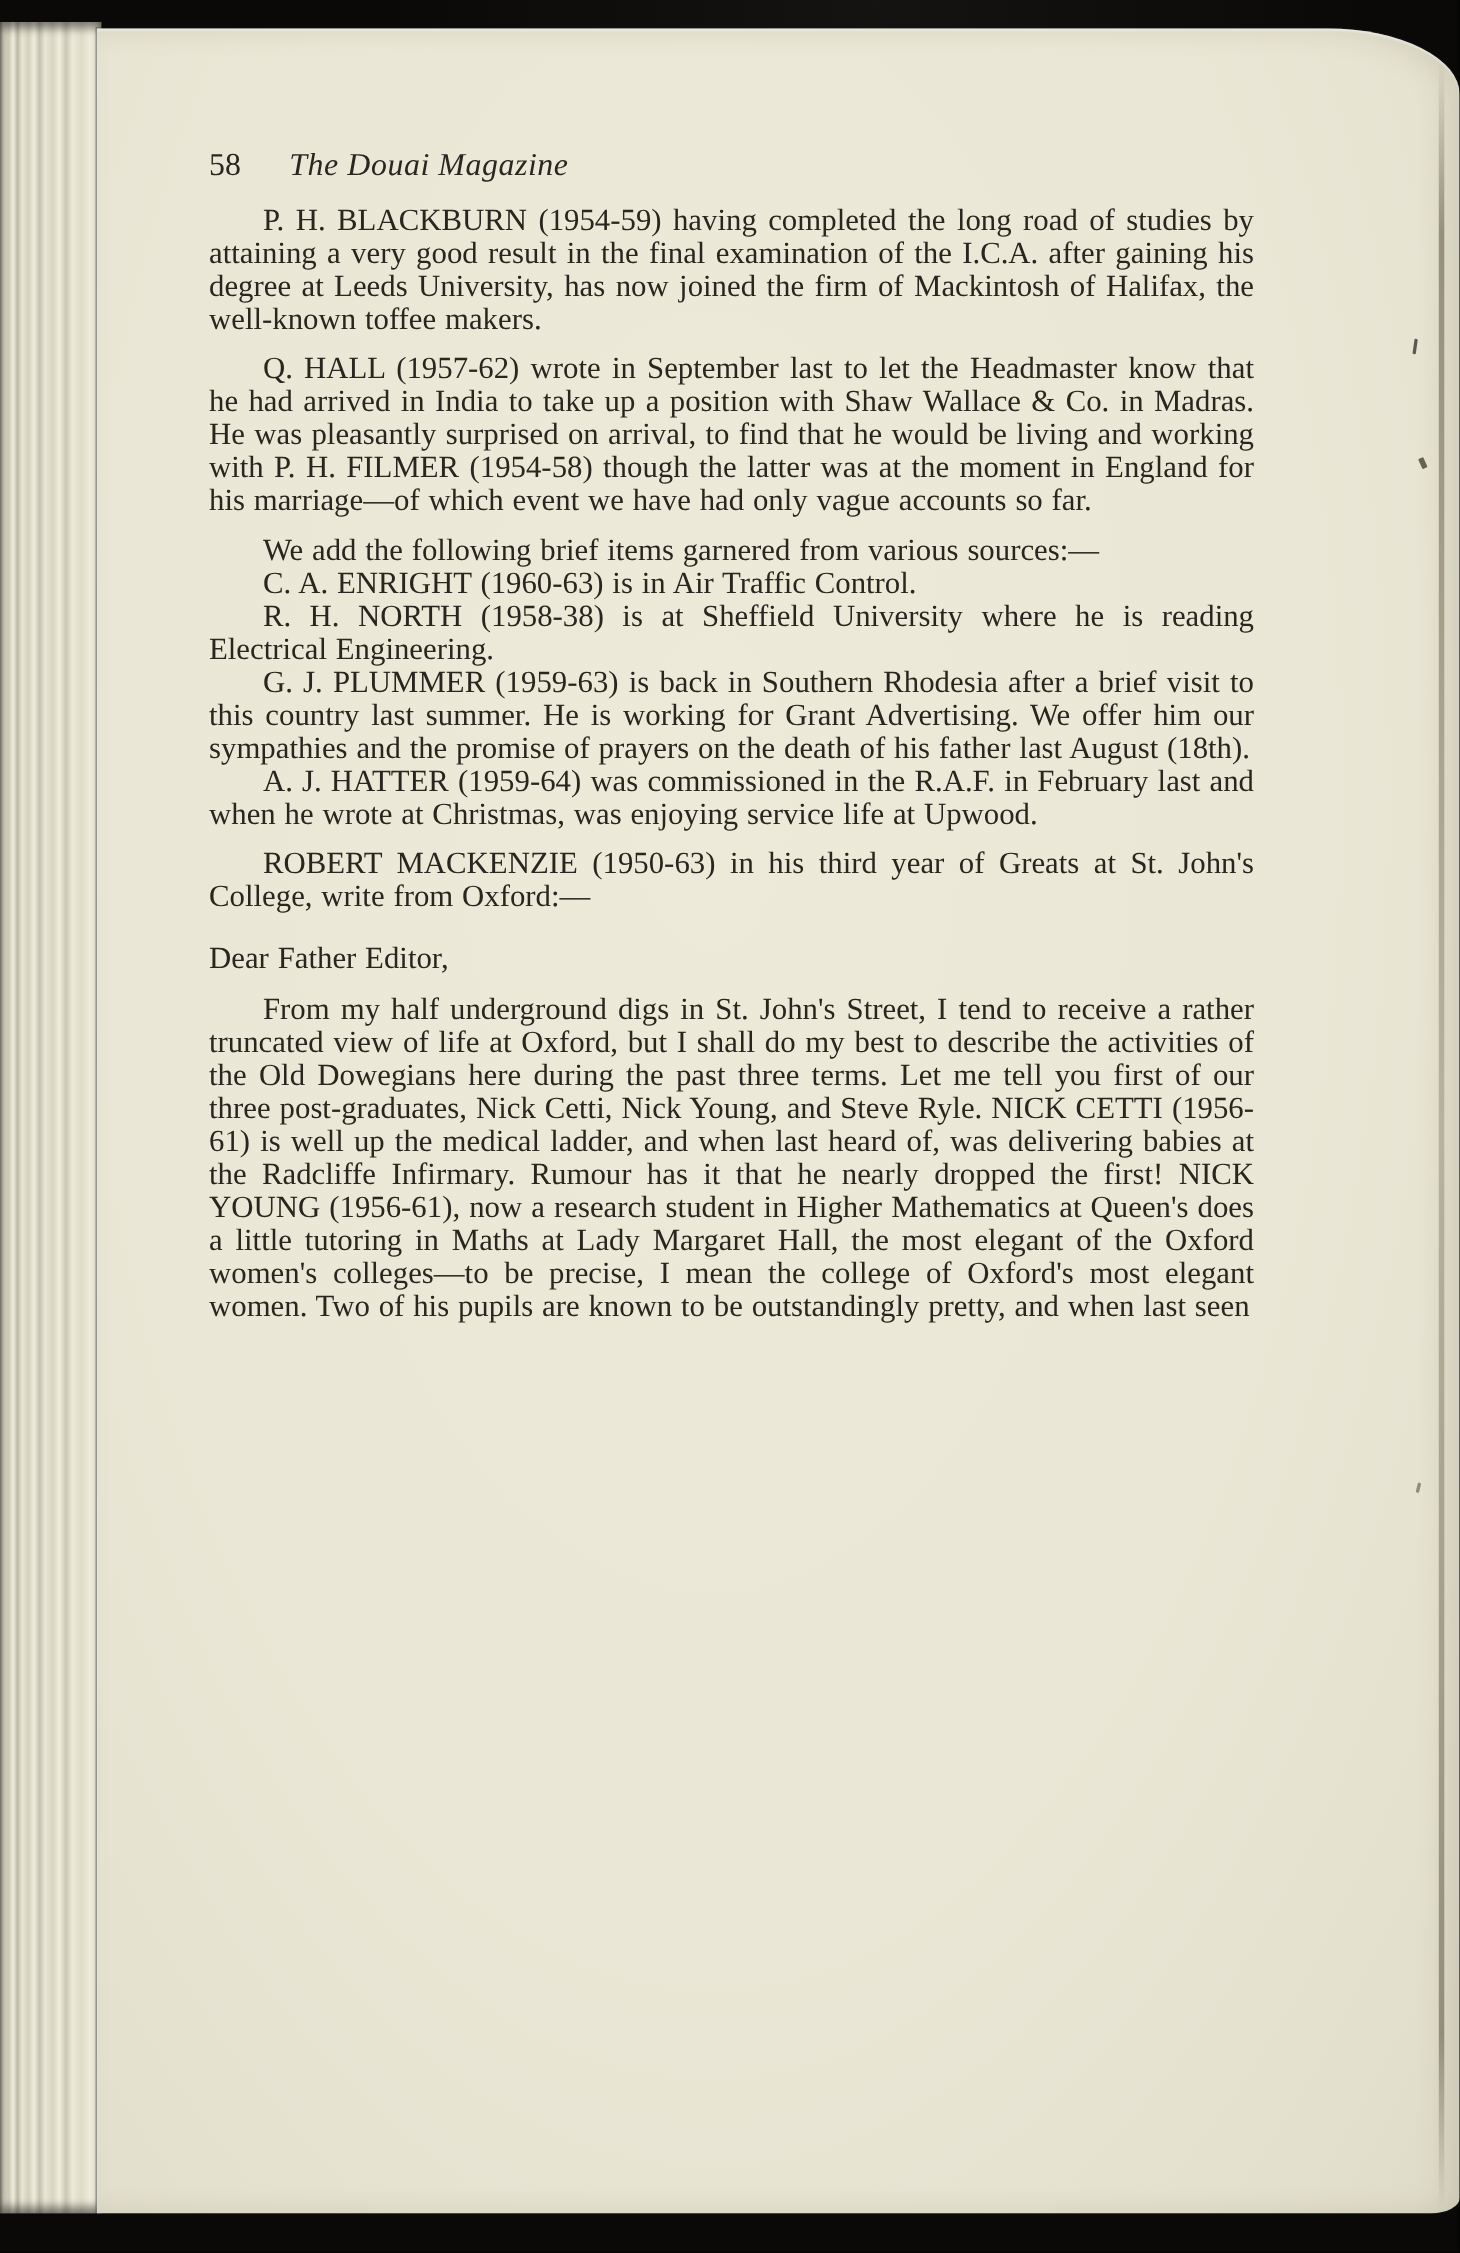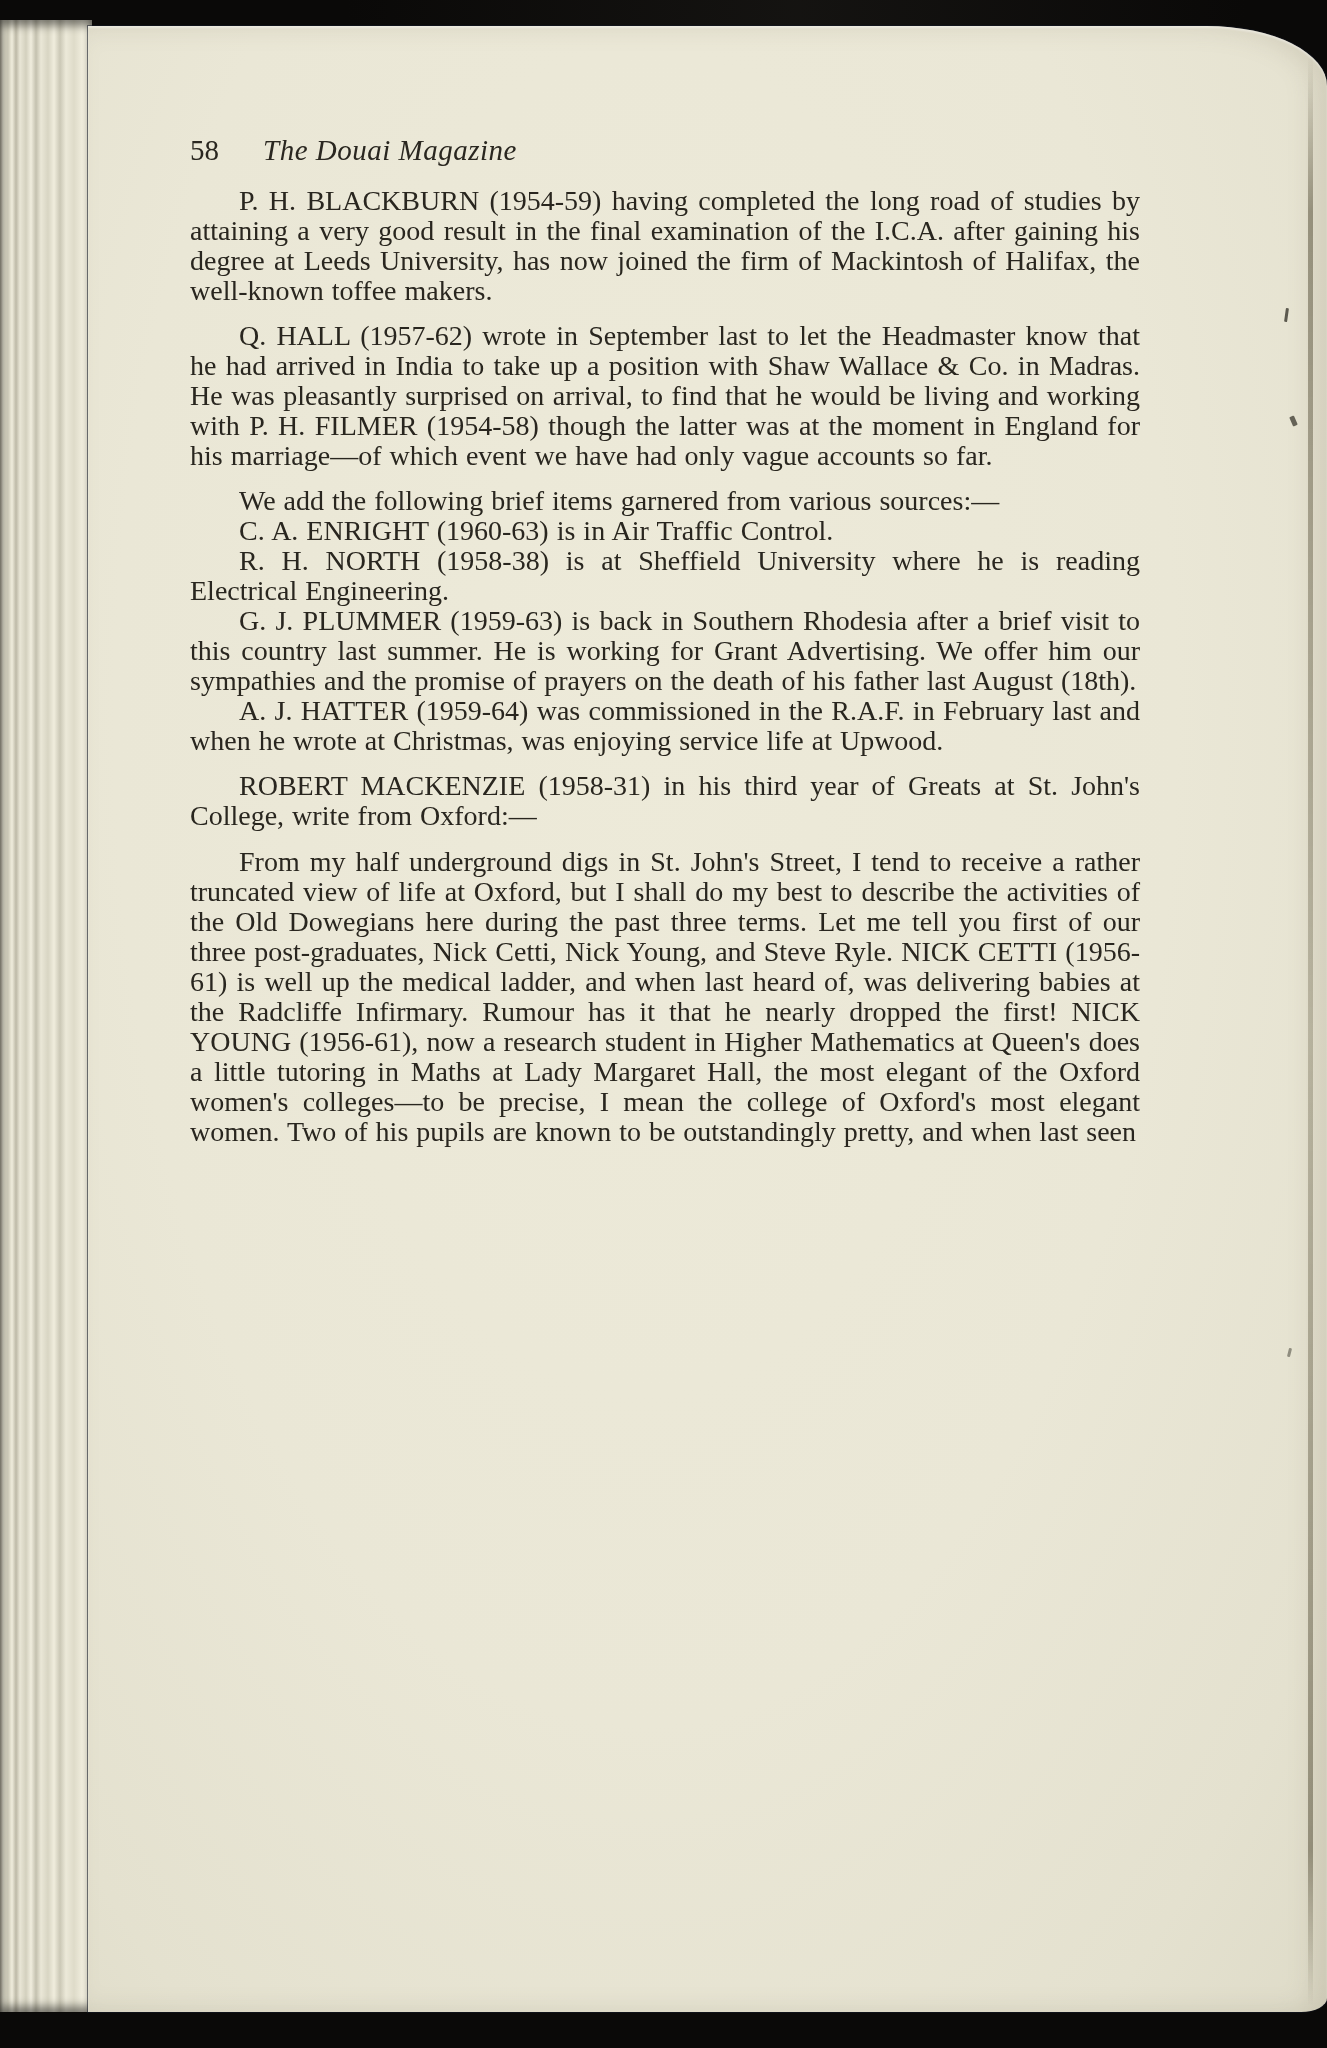--- a/index.html
+++ b/index.html
@@ -78,21 +78,22 @@
     </div>
 
     <div class="content">
       <p class="para first">P. H. BLACKBURN (1954-59) having completed the long road of studies by attaining a very good result in the final examination of the I.C.A. after gaining his degree at Leeds University, has now joined the firm of Mackintosh of Halifax, the well-known toffee makers.</p>
       <p class="para">Q. HALL (1957-62) wrote in September last to let the Headmaster know that he had arrived in India to take up a position with Shaw Wallace &amp; Co. in Madras.  He was pleasantly surprised on arrival, to find that he would be living and working with P. H. FILMER (1954-58) though the latter was at the moment in England for his marriage—of which event we have had only vague accounts so far.</p>
       <p class="para">We add the following brief items garnered from various sources:—</p>
       <p class="para tight">C. A. ENRIGHT (1960-63) is in Air Traffic Control.</p>
       <p class="para tight">R. H. NORTH (1958-38) is at Sheffield University where he is reading Electrical Engineering.</p>
       <p class="para tight">G. J. PLUMMER (1959-63) is back in Southern Rhodesia after a brief visit to this country last summer.  He is working for Grant Advertising.  We offer him our sympathies and the promise of prayers on the death of his father last August (18th).</p>
       <p class="para tight">A. J. HATTER (1959-64) was commissioned in the R.A.F. in February last and when he wrote at Christmas, was enjoying service life at Upwood.</p>
-      <p class="para">ROBERT MACKENZIE (1958-31) in his third year of Greats at St. John's College, write from Oxford:—</p>
+      <p class="para">ROBERT MACKENZIE (1950-63) in his third year of Greats at St. John's College, write from Oxford:—</p>
+      <p class="salutation">Dear Father Editor,</p>
       <p class="para letter-body">From my half underground digs in St. John's Street, I tend to receive a rather truncated view of life at Oxford, but I shall do my best to describe the activities of the Old Dowegians here during the past three terms.  Let me tell you first of our three post-graduates, Nick Cetti, Nick Young, and Steve Ryle.  NICK CETTI (1956-61) is well up the medical ladder, and when last heard of, was delivering babies at the Radcliffe Infirmary.  Rumour has it that he nearly dropped the first!  NICK YOUNG (1956-61), now a research student in Higher Mathematics at Queen's does a little tutoring in Maths at Lady Margaret Hall, the most elegant of the Oxford women's colleges—to be precise, I mean the college of Oxford's most elegant women.  Two of his pupils are known to be outstandingly pretty, and when last seen</p>
     </div>
 
     <div class="crease"></div>
     <span class="mark mark1"></span>
     <span class="mark mark2"></span>
     <span class="mark mark3"></span>
   </div>
 
 </div>

